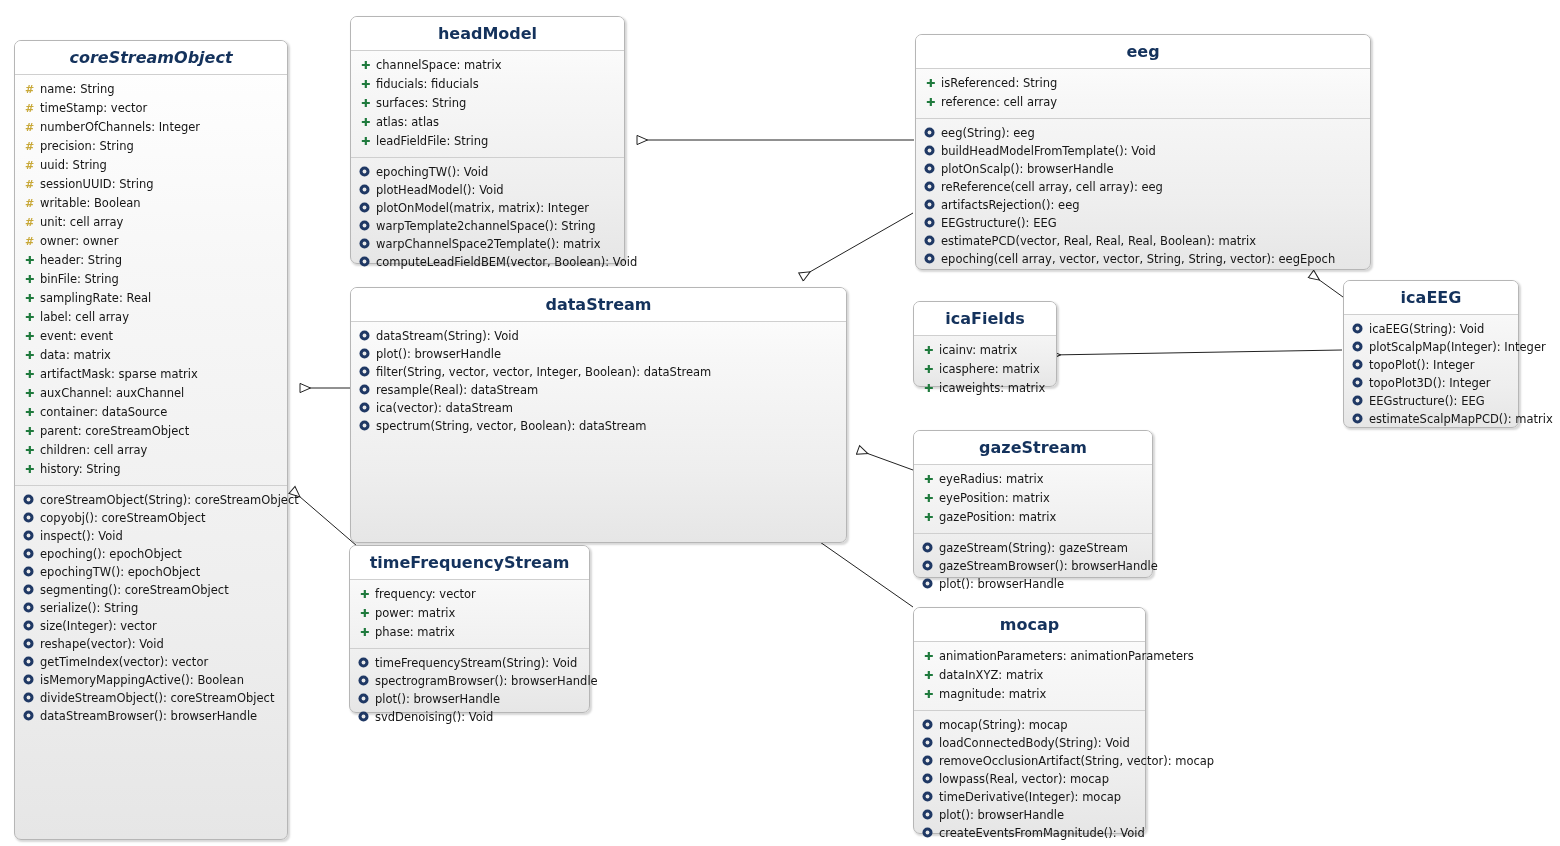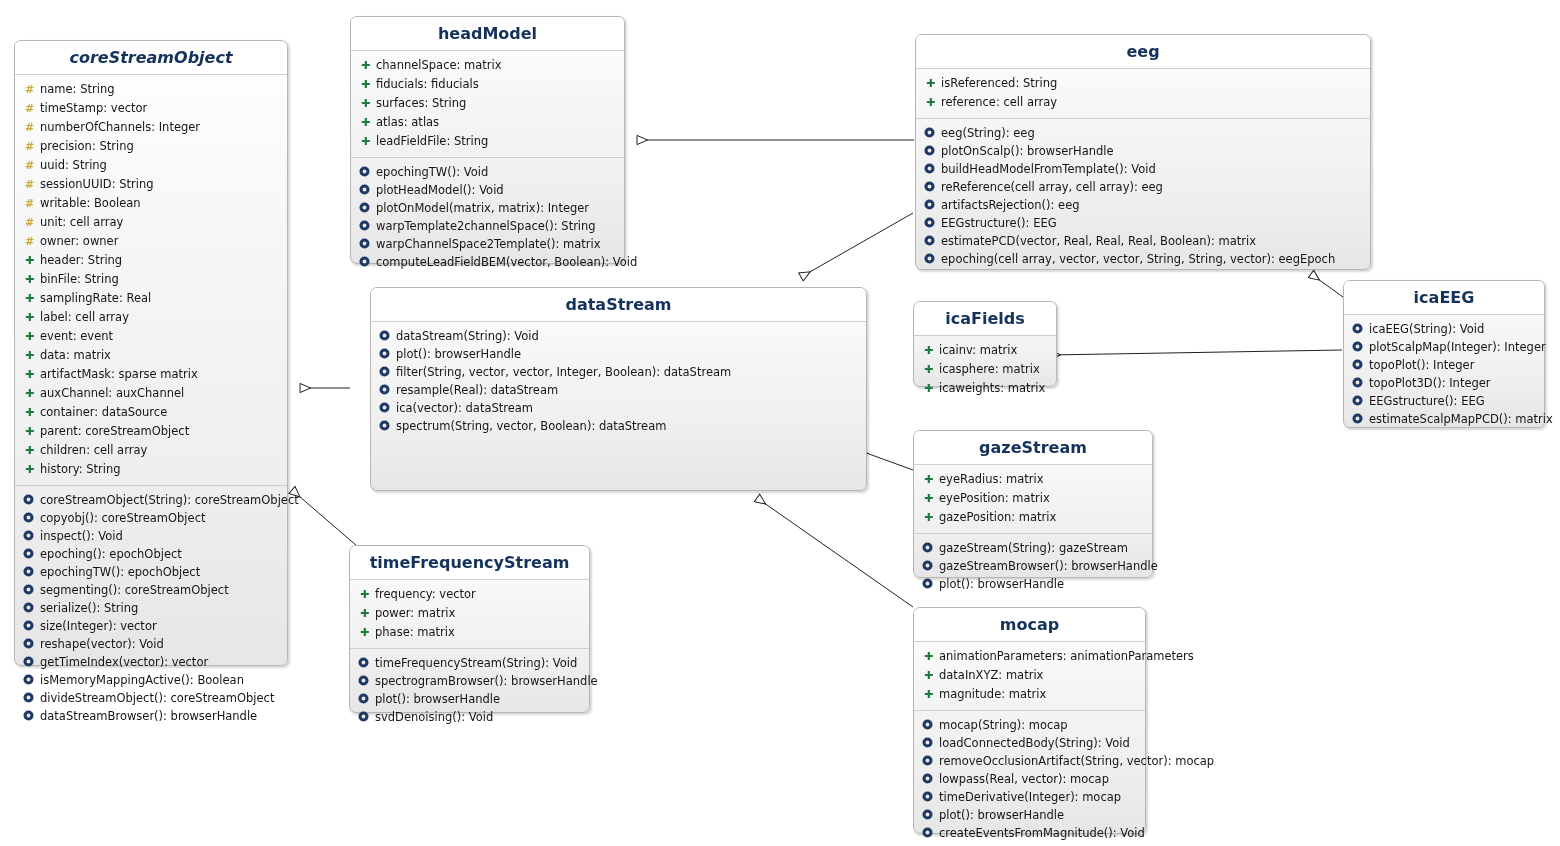--- a/index.html
+++ b/index.html
@@ -100,26 +100,26 @@
     display: inline-block;
     width: 13px;
     min-width: 13px;
     margin-right: 4px;
     position: relative;
     top: 1px;
   }
   .op-icon svg { display: block; }
 
   
-  #cls-coreStreamObject { left: 14px;   top: 40px;  width: 274px; height: 626px; }
+  #cls-coreStreamObject { left: 14px;   top: 40px;  width: 274px; height: 800px; }
   #cls-headModel        { left: 350px;  top: 16px;  width: 275px; height: 248px; }
   #cls-eeg              { left: 915px;  top: 34px;  width: 456px; height: 236px; }
-  #cls-dataStream       { left: 350px;  top: 287px; width: 497px; height: 204px; margin-left: 20px; }
+  #cls-dataStream       { left: 350px;  top: 287px; width: 497px; height: 256px; }
   #cls-icaFields        { left: 913px;  top: 301px; width: 144px; height: 86px; }
-  #cls-icaEEG           { left: 1343px; top: 280px; width: 202px; height: 148px; }
+  #cls-icaEEG           { left: 1343px; top: 280px; width: 176px; height: 148px; }
   #cls-gazeStream       { left: 913px;  top: 430px; width: 240px; height: 148px; }
   #cls-timeFrequencyStream { left: 349px; top: 545px; width: 241px; height: 168px; }
   #cls-mocap            { left: 913px;  top: 607px; width: 233px; height: 227px; }
 
   
   #cls-eeg .compartment.methods { overflow: visible; }
   #cls-dataStream .compartment.methods { overflow: visible; }
 </style>
 </head>
 <body>
@@ -463,30 +463,30 @@
           </span>
           <span class="mlabel">eeg(String): eeg</span>
         </div>
       <div class="member">
           <span class="op-icon">
             <svg width="11" height="11" viewBox="0 0 11 11">
               <circle cx="5.5" cy="5.5" r="5" fill="#1f3864"></circle>
               <circle cx="5.5" cy="5.5" r="1.9" fill="#e9e9e9"></circle>
             </svg>
           </span>
+          <span class="mlabel">buildHeadModelFromTemplate(): Void</span>
+        </div>
+      <div class="member">
+          <span class="op-icon">
+            <svg width="11" height="11" viewBox="0 0 11 11">
+              <circle cx="5.5" cy="5.5" r="5" fill="#1f3864"></circle>
+              <circle cx="5.5" cy="5.5" r="1.9" fill="#e9e9e9"></circle>
+            </svg>
+          </span>
           <span class="mlabel">plotOnScalp(): browserHandle</span>
-        </div>
-      <div class="member">
-          <span class="op-icon">
-            <svg width="11" height="11" viewBox="0 0 11 11">
-              <circle cx="5.5" cy="5.5" r="5" fill="#1f3864"></circle>
-              <circle cx="5.5" cy="5.5" r="1.9" fill="#e9e9e9"></circle>
-            </svg>
-          </span>
-          <span class="mlabel">buildHeadModelFromTemplate(): Void</span>
         </div>
       <div class="member">
           <span class="op-icon">
             <svg width="11" height="11" viewBox="0 0 11 11">
               <circle cx="5.5" cy="5.5" r="5" fill="#1f3864"></circle>
               <circle cx="5.5" cy="5.5" r="1.9" fill="#e9e9e9"></circle>
             </svg>
           </span>
           <span class="mlabel">reReference(cell array, cell array): eeg</span>
         </div>

